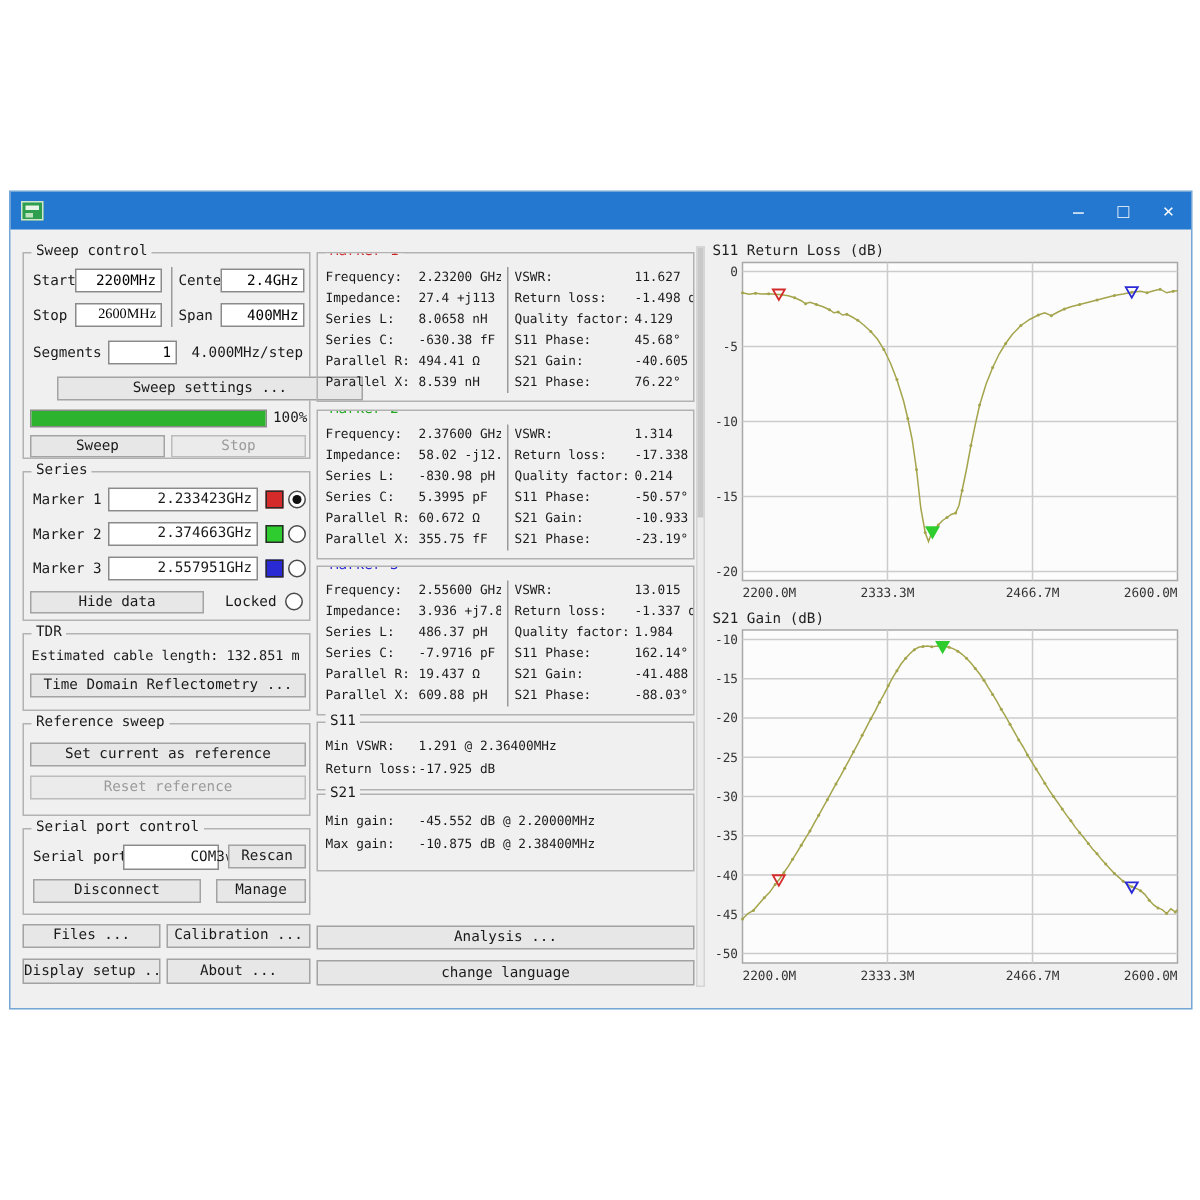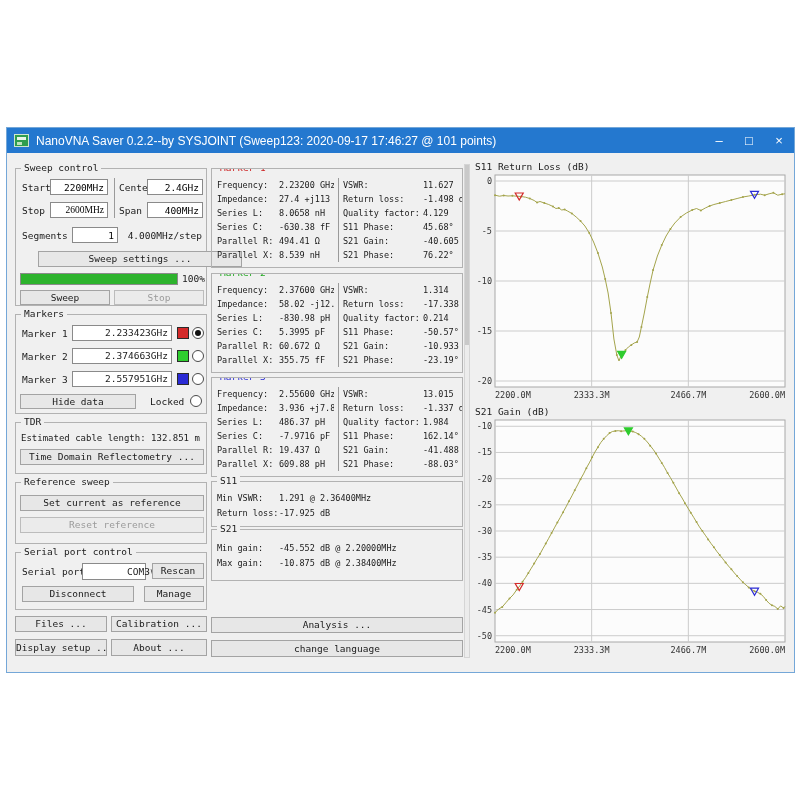--- a/index.html
+++ b/index.html
@@ -51,21 +51,20 @@
   .sbar{position:absolute;background:#ececec;border:1px solid #d5d5d5;box-sizing:border-box;}
   .sbar .thumb{position:absolute;left:0;top:0;width:100%;height:180px;background:#c9c9c9;}
 </style>
 </head>
 <body>
 
 <div class="window">
 
   <div class="titlebar">
     <div class="appicon"></div>
-    <span>NanoVNA Saver 0.2.2--by SYSJOINT (Sweep123: 2020-09-17 17:46:27 @ 101 points)</span>
     <div class="wctrl">
       <div class="wbtn">–</div>
       <div class="wbtn">□</div>
       <div class="wbtn">×</div>
     </div>
   </div>
 
   <div class="gb" style="left:8px;top:40px;width:192px;height:138px;">
     <span class="gbt">Sweep control</span>
     <span class="lbl" style="left:6px;top:13px;">Start</span>
@@ -83,21 +82,21 @@
     <div class="btn" style="left:22px;top:82px;width:204px;height:16px;line-height:14px;">Sweep settings ...</div>
     <div class="progress" style="left:4px;top:104px;width:158px;height:12px;">
         <div class="fill" style="width:100%;"></div>
       </div>
     <span class="lbl" style="left:166px;top:104px;">100%</span>
     <div class="btn" style="left:4px;top:121px;width:90px;height:15px;line-height:13px;">Sweep</div>
     <div class="btn dis" style="left:98px;top:121px;width:90px;height:15px;line-height:13px;">Stop</div>
   </div>
 
   <div class="gb" style="left:8px;top:186px;width:192px;height:100px;">
-    <span class="gbt">Markers</span>
+    <span class="gbt">Series</span>
     <div></div>
     <div class="btn" style="left:4px;top:79px;width:116px;height:15px;line-height:13px;">Hide data</div>
     <span class="lbl" style="left:134px;top:81px;">Locked</span>
     <span class="radio" style="left:174px;top:80px;"></span>
   <div class="lbl" style="left: 6px; top: 13px;">Marker 1</div>
       <div class="field" style="left: 56px; top: 10px; width: 100px; height: 16px; line-height: 14px;">2.233423GHz</div>
       <div class="swatch" style="left: 161px; top: 12px; background: rgb(212, 42, 42);"></div>
       <div class="radio on" style="left: 176px; top: 12px;"></div>
       <div class="lbl" style="left: 6px; top: 36px;">Marker 2</div>
       <div class="field" style="left: 56px; top: 33px; width: 100px; height: 16px; line-height: 14px;">2.374663GHz</div>

